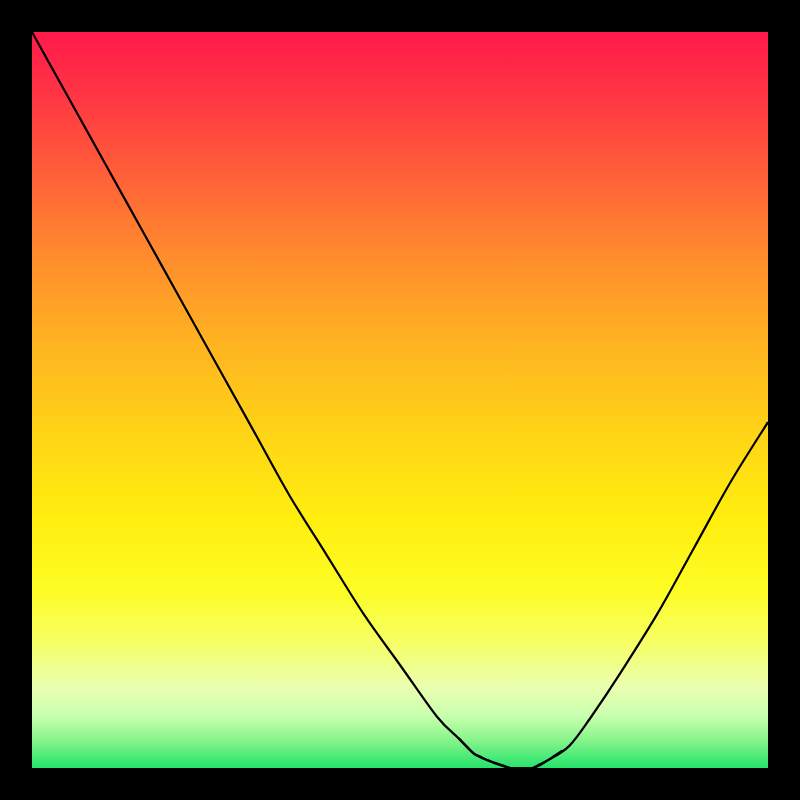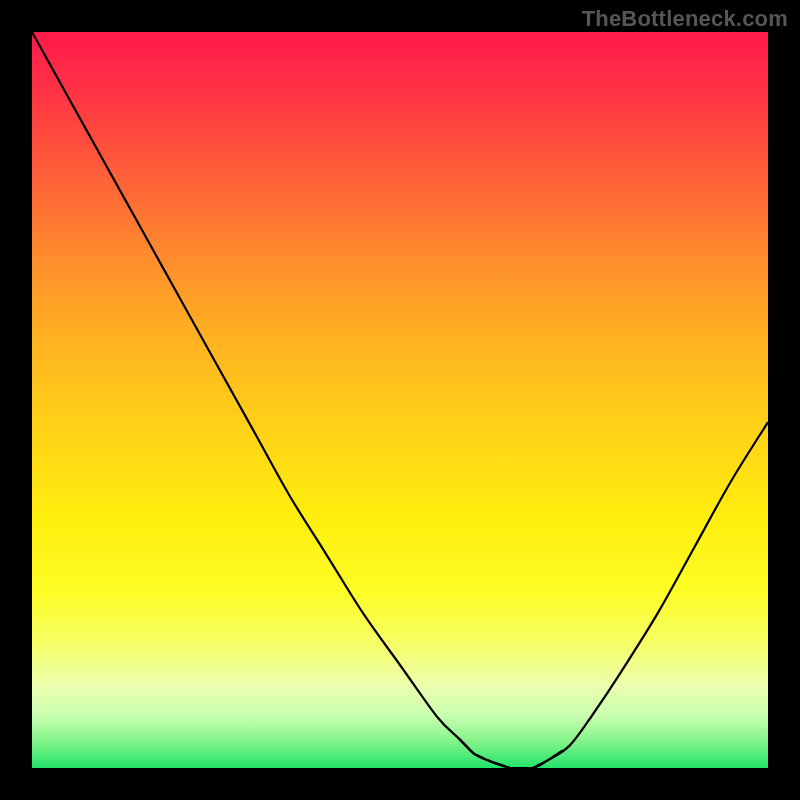--- a/index.html
+++ b/index.html
@@ -32,14 +32,13 @@
 
   <div class="plot"></div>
 
   <svg class="curve" viewBox="0 0 736 736">
 
     <path id="mainCurve" d="M0.0,0.0 C6.1,11.0 24.5,44.2 36.8,66.2 C49.1,88.3 61.3,110.4 73.6,132.5 C85.9,154.6 98.1,176.6 110.4,198.7 C122.7,220.8 134.9,242.9 147.2,265.0 C159.5,287.0 171.7,309.1 184.0,331.2 C196.3,353.3 208.5,375.4 220.8,397.4 C233.1,419.5 245.3,442.8 257.6,463.7 C269.9,484.5 282.1,502.9 294.4,522.6 C306.7,542.2 318.9,563.0 331.2,581.4 C343.5,599.8 355.7,615.8 368.0,633.0 C380.3,650.1 395.0,672.2 404.8,684.5 C414.6,696.7 420.7,700.4 426.9,706.6 C433.0,712.7 436.7,717.6 441.6,721.3 C446.5,725.0 450.2,726.2 456.3,728.6 C462.5,731.1 471.0,734.8 478.4,736.0 C485.8,737.2 494.3,737.2 500.5,736.0 C506.6,734.8 509.1,732.3 515.2,728.6 C521.3,725.0 529.9,721.3 537.3,713.9 C544.6,706.6 550.8,696.7 559.4,684.5 C567.9,672.2 577.8,657.5 588.8,640.3 C599.8,623.1 613.3,602.3 625.6,581.4 C637.9,560.6 650.1,537.3 662.4,515.2 C674.7,493.1 686.9,469.8 699.2,449.0 C711.5,428.1 729.9,399.9 736.0,390.1"></path>
 
     <path id="markerCurve" class="marker" d="M426.9,706.6 C428.1,707.8 431.8,711.5 434.2,713.9 C436.7,716.4 439.1,719.4 441.6,721.3 C444.1,723.1 446.5,723.7 449.0,725.0 C451.4,726.2 453.9,727.6 456.3,728.6 C458.8,729.7 461.2,730.3 463.7,731.1 C466.1,731.9 468.6,732.7 471.0,733.5 C473.5,734.4 475.9,735.6 478.4,736.0 C480.9,736.4 483.3,736.0 485.8,736.0 C488.2,736.0 490.7,736.0 493.1,736.0 C495.6,736.0 498.0,736.6 500.5,736.0 C502.9,735.4 505.4,733.5 507.8,732.3 C510.3,731.1 512.7,730.1 515.2,728.6 C517.7,727.2 520.1,725.4 522.6,723.7 C525.0,722.1 528.7,719.6 529.9,718.8"></path>
   </svg>
 
-  <div class="watermark"><span>TheBottleneck.com</span></div>
 </div>
 
 </body></html>

